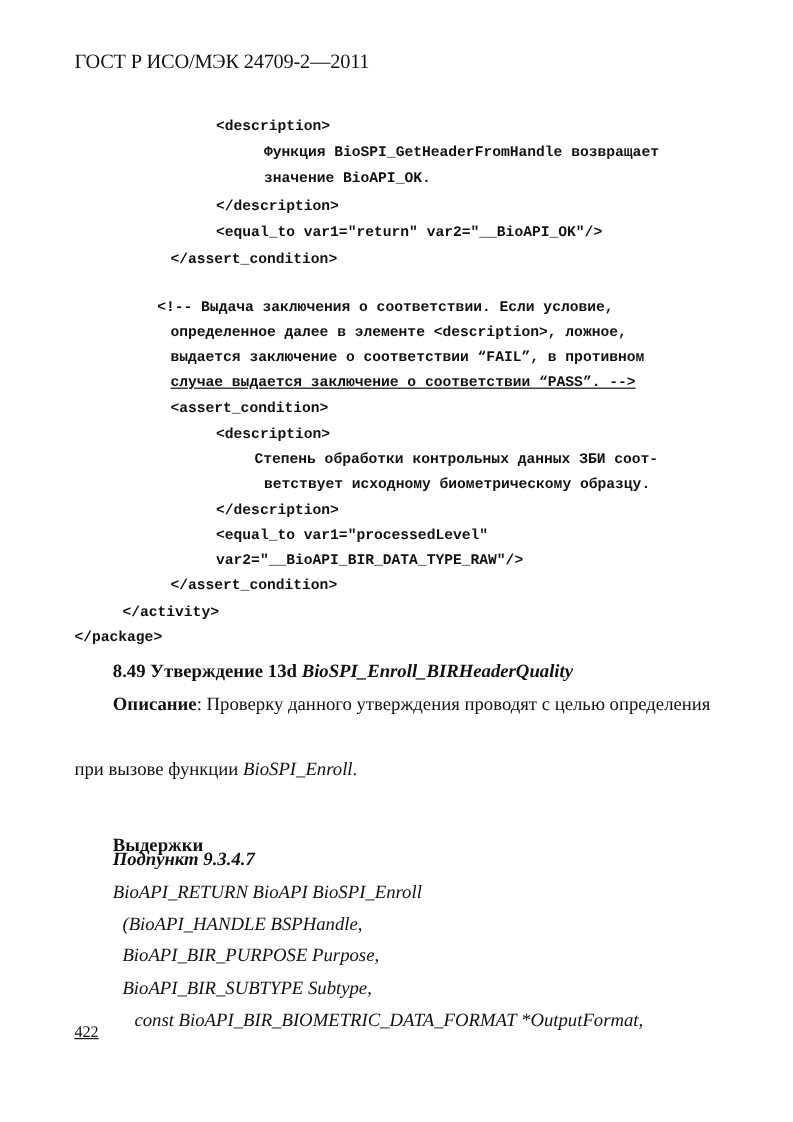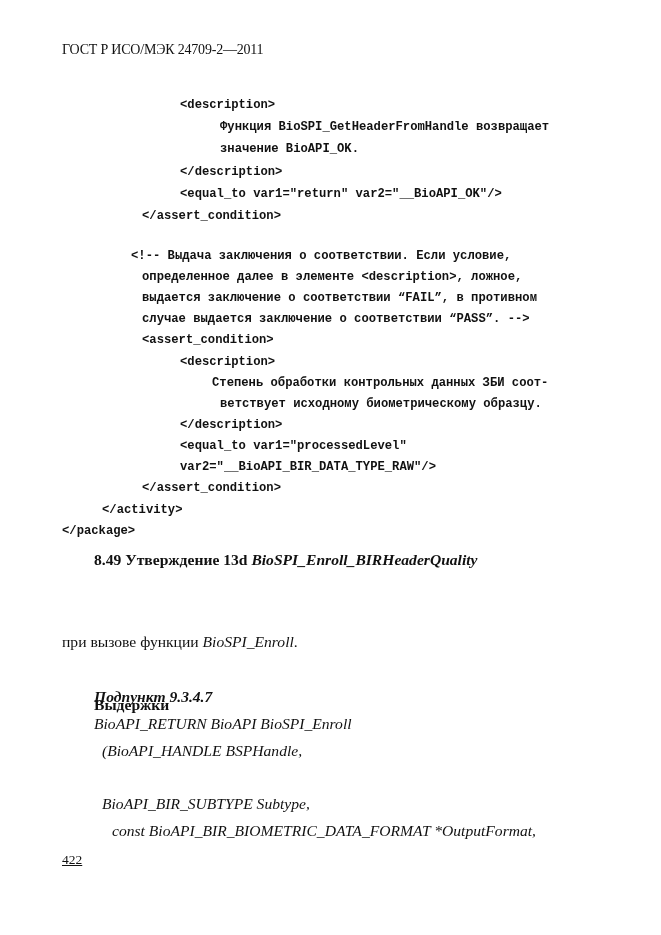--- a/index.html
+++ b/index.html
@@ -1,62 +1,64 @@
 <!DOCTYPE html>
 <html><head>
 <meta charset="utf-8">
 <style>
   html, body { margin: 0; padding: 0; background: #ffffff; }
   body { width: 661px; height: 935px; position: relative; overflow: hidden; color: #111; }
   .page { position: absolute; left: 0; top: 0; width: 661px; height: 935px; }
-  .header { position: absolute; left: 62px; top: 42px; font-family: "Liberation Serif", serif; font-size: 14px; letter-spacing: -0.2px; }
+  .header { position: absolute; left: 62px; top: 42px; font-family: "Liberation Serif", serif; font-size: 17px; letter-spacing: -0.2px; }
   .code { position: absolute; left: 0; top: 0; }
   .cl { position: absolute; font-family: "Liberation Mono", monospace; font-weight: bold; font-size: 12.2px; white-space: pre; line-height: 14px; margin-top: 22px; }
   .prose { position: absolute; font-family: "Liberation Serif", serif; font-size: 15.6px; white-space: pre; line-height: 18px; }
   .b { font-weight: bold; }
-  .i { font-style: italic; }
+  .i { font-style: italic; margin-top: 20px; }
   .footer { position: absolute; left: 62px; top: 852px; font-family: "Liberation Serif", serif; font-size: 13.5px; text-decoration: underline; }
 </style>
 </head>
 <body>
 
 <div class="page">
 
   <div class="header">ГОСТ Р ИСО/МЭК 24709-2—2011</div>
 
   <div class="code">
     <div class="cl" style="left:180px; top:76px;">&lt;description&gt;</div>
     <div class="cl" style="left:220px; top:98px;">Функция BioSPI_GetHeaderFromHandle возвращает</div>
     <div class="cl" style="left:220px; top:120px;">значение BioAPI_OK.</div>
     <div class="cl" style="left:180px; top:143px;">&lt;/description&gt;</div>
     <div class="cl" style="left:180px; top:165px;">&lt;equal_to var1="return" var2="__BioAPI_OK"/&gt;</div>
     <div class="cl" style="left:142px; top:187px;">&lt;/assert_condition&gt;</div>
 
     <div class="cl" style="left:131px; top:227px;">&lt;!-- Выдача заключения о соответствии. Если условие,</div>
     <div class="cl" style="left:142px; top:248px;">определенное далее в элементе &lt;description&gt;, ложное,</div>
     <div class="cl" style="left:142px; top:269px;">выдается заключение о соответствии “FAIL”, в противном</div>
-    <div class="cl" style="left:142px; top:290px;">случае выдается заключение о соответствии “PASS”. --&gt;</div>
+    <div class="cl" style="left:142px; top:290px;text-decoration:underline;">случае выдается заключение о соответствии “PASS”. --&gt;</div>
     <div class="cl" style="left:142px; top:311px;">&lt;assert_condition&gt;</div>
     <div class="cl" style="left:180px; top:333px;">&lt;description&gt;</div>
     <div class="cl" style="left:212px; top:354px;">Степень обработки контрольных данных ЗБИ соот-</div>
     <div class="cl" style="left:220px; top:375px;">ветствует исходному биометрическому образцу.</div>
     <div class="cl" style="left:180px; top:396px;">&lt;/description&gt;</div>
     <div class="cl" style="left:180px; top:417px;">&lt;equal_to var1="processedLevel"</div>
     <div class="cl" style="left:180px; top:438px;">var2="__BioAPI_BIR_DATA_TYPE_RAW"/&gt;</div>
     <div class="cl" style="left:142px; top:459px;">&lt;/assert_condition&gt;</div>
     <div class="cl" style="left:102px; top:481px;">&lt;/activity&gt;</div>
     <div class="cl" style="left:62px;  top:502px;">&lt;/package&gt;</div>
   </div>
 
   <div class="prose b" style="left:94px; top:551px;"><span>8.49 Утверждение 13d </span><span class="i">BioSPI_Enroll_BIRHeaderQuality</span></div>
 
+  <div class="prose" style="left:94px; top:579px;"><span class="b">Описание</span><span>: Проверку данного утверждения проводят с целью определения</span></div>
   <div class="prose" style="left:62px; top:633px;"><span>при вызове функции </span><span class="i">BioSPI_Enroll</span><span>.</span></div>
 
   <div class="prose b" style="left:94px; top:696px;">Выдержки</div>
   <div class="prose b i" style="left:94px; top:688px;">Подпункт 9.3.4.7</div>
 
   <div class="prose i" style="left:94px; top:715px;">BioAPI_RETURN BioAPI BioSPI_Enroll</div>
   <div class="prose i" style="left:102px; top:742px;">(BioAPI_HANDLE BSPHandle,</div>
+  <div class="prose i" style="left:102px; top:768px;">BioAPI_BIR_PURPOSE Purpose,</div>
   <div class="prose i" style="left:102px; top:795px;">BioAPI_BIR_SUBTYPE Subtype,</div>
   <div class="prose i" style="left:112px; top:822px;">const BioAPI_BIR_BIOMETRIC_DATA_FORMAT *OutputFormat,</div>
 
   <div class="footer">422</div>
 </div>
 
 </body></html>

